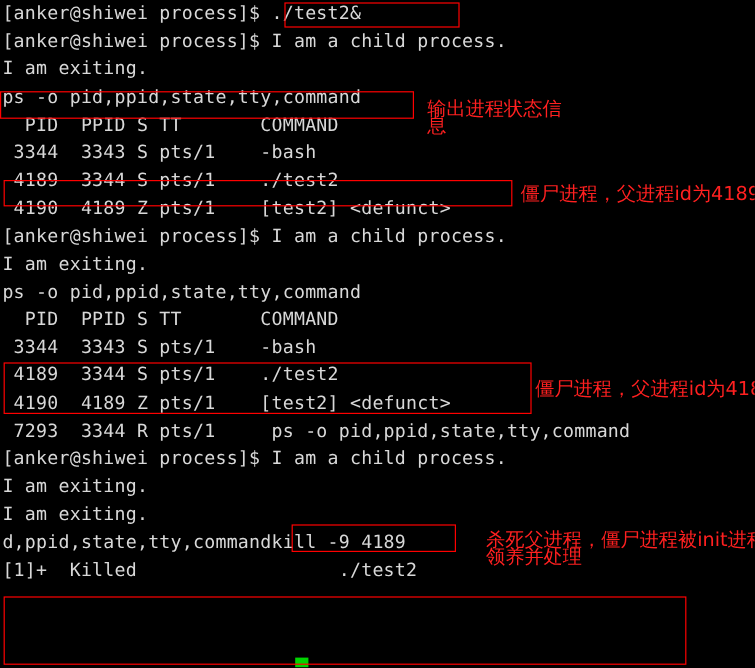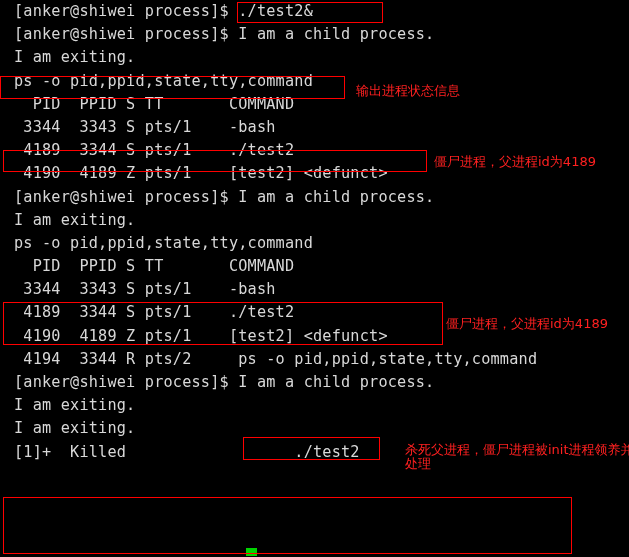--- a/index.html
+++ b/index.html
@@ -22,42 +22,42 @@
     width: 629px;
     padding: 0;
   }
   .line {
     height: 23.2px;
     line-height: 23.2px;
     font-size: 15.2px;
     color: #d8d8d8;
     white-space: pre;
     letter-spacing: 0.2px;
-    padding-left: 14px;
+    padding-left: 2px;
     box-sizing: border-box;
   }
   .cursor {
     position: absolute;
     left: 246px;
     top: 548px;
     width: 11px;
     height: 8px;
     background: #00d400;
   }
   .hl-box {
     position: absolute;
     border: 1px solid #ff0000;
     box-sizing: border-box;
     pointer-events: none;
   }
   .note {
     position: absolute;
     color: #ff2020;
     font-family: "DejaVu Sans", "Liberation Sans", sans-serif;
-    font-size: 13px;
+    font-size: 16px;
     line-height: 13.5px;
     white-space: normal;
   }
   .note.w1 { width: 120px; }
   .note.w2 { width: 200px; }
   .note.w3 { width: 240px; margin-left: 17px; }
   .note.w4 { width: 120px; }
 </style>
 </head>
 <body>
@@ -73,24 +73,25 @@
     <div class="line"> 3344  3343 S pts/1    -bash</div>
     <div class="line"> 4189  3344 S pts/1    ./test2</div>
     <div class="line"> 4190  4189 Z pts/1    [test2] &lt;defunct&gt;</div>
     <div class="line">[anker@shiwei process]$ I am a child process.</div>
     <div class="line">I am exiting.</div>
     <div class="line">ps -o pid,ppid,state,tty,command</div>
     <div class="line">  PID  PPID S TT       COMMAND</div>
     <div class="line"> 3344  3343 S pts/1    -bash</div>
     <div class="line"> 4189  3344 S pts/1    ./test2</div>
     <div class="line"> 4190  4189 Z pts/1    [test2] &lt;defunct&gt;</div>
-    <div class="line"> 4194  3344 R pts/2     ps -o pid,ppid,state,tty,command</div>
+    <div class="line"> 7293  3344 R pts/1     ps -o pid,ppid,state,tty,command</div>
     <div class="line">[anker@shiwei process]$ I am a child process.</div>
     <div class="line">I am exiting.</div>
     <div class="line">I am exiting.</div>
+    <div class="line">d,ppid,state,tty,commandkill -9 4189</div>
     <div class="line">[1]+  Killed                  ./test2</div>
 
   </div>
 
   <div class="cursor"></div>
 
   <div class="hl-box" style="left:237px; top:2px; width:146px; height:21px;"></div>
 
   <div class="hl-box" style="left:0px; top:76px; width:345px; height:23px;"></div>
   <div class="note w1" style="left:356px; top:84px;">输出进程状态信息</div>

